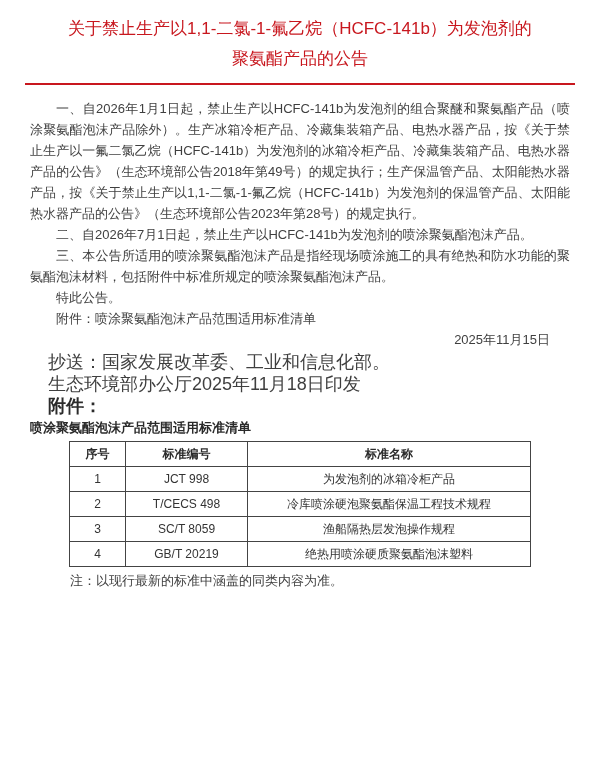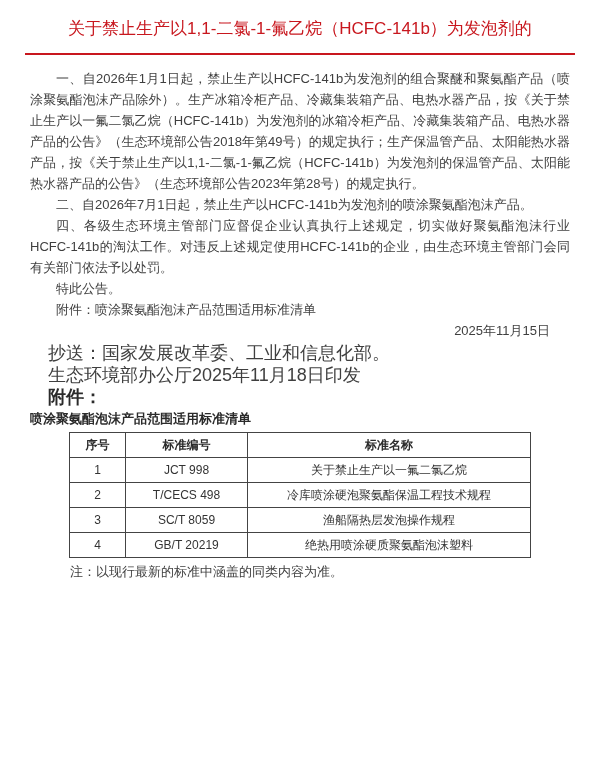--- a/index.html
+++ b/index.html
@@ -84,28 +84,29 @@
     color: #3f3f3f;
   }
 </style>
 </head>
 <body>
 
 <div class="page">
 
   <h1 class="doc-title">
     <span>关于禁止生产以1,1-二氯-1-氟乙烷（HCFC-141b）为发泡剂的</span><br>
+    <span>聚氨酯产品的公告</span>
   </h1>
 
   <hr class="title-rule">
 
   <div class="body-text">
     <p>一、自2026年1月1日起，禁止生产以HCFC-141b为发泡剂的组合聚醚和聚氨酯产品（喷涂聚氨酯泡沫产品除外）。生产冰箱冷柜产品、冷藏集装箱产品、电热水器产品，按《关于禁止生产以一氟二氯乙烷（HCFC-141b）为发泡剂的冰箱冷柜产品、冷藏集装箱产品、电热水器产品的公告》（生态环境部公告2018年第49号）的规定执行；生产保温管产品、太阳能热水器产品，按《关于禁止生产以1,1-二氯-1-氟乙烷（HCFC-141b）为发泡剂的保温管产品、太阳能热水器产品的公告》（生态环境部公告2023年第28号）的规定执行。</p>
     <p>二、自2026年7月1日起，禁止生产以HCFC-141b为发泡剂的喷涂聚氨酯泡沫产品。</p>
-    <p>四、各级生态环境主管部门应督促企业认真执行上述规定，切实做好聚氨酯泡沫行业HCFC-141b的淘汰工作。对违反上述规定使用HCFC-141b的企业，由生态环境主管部门会同有关部门依法予以处罚。</p>
+    <p>三、本公告所适用的喷涂聚氨酯泡沫产品是指经现场喷涂施工的具有绝热和防水功能的聚氨酯泡沫材料，包括附件中标准所规定的喷涂聚氨酯泡沫产品。</p>
     <p>特此公告。</p>
     <p>附件：喷涂聚氨酯泡沫产品范围适用标准清单</p>
   </div>
 
   <div class="sign-block">
     <div>2025年11月15日</div>
   </div>
 
   <p class="meta-line">抄送：国家发展改革委、工业和信息化部。</p>
   <p class="meta-line">生态环境部办公厅2025年11月18日印发</p>
@@ -123,21 +124,21 @@
       <tr>
         <th>序号</th>
         <th>标准编号</th>
         <th>标准名称</th>
       </tr>
     </thead>
     <tbody>
       <tr>
         <td>1</td>
         <td>JCT 998</td>
-        <td>关于禁止生产以一氟二氯乙烷</td>
+        <td>为发泡剂的冰箱冷柜产品</td>
       </tr>
       <tr>
         <td>2</td>
         <td>T/CECS 498</td>
         <td>冷库喷涂硬泡聚氨酯保温工程技术规程</td>
       </tr>
       <tr>
         <td>3</td>
         <td>SC/T 8059</td>
         <td>渔船隔热层发泡操作规程</td>

